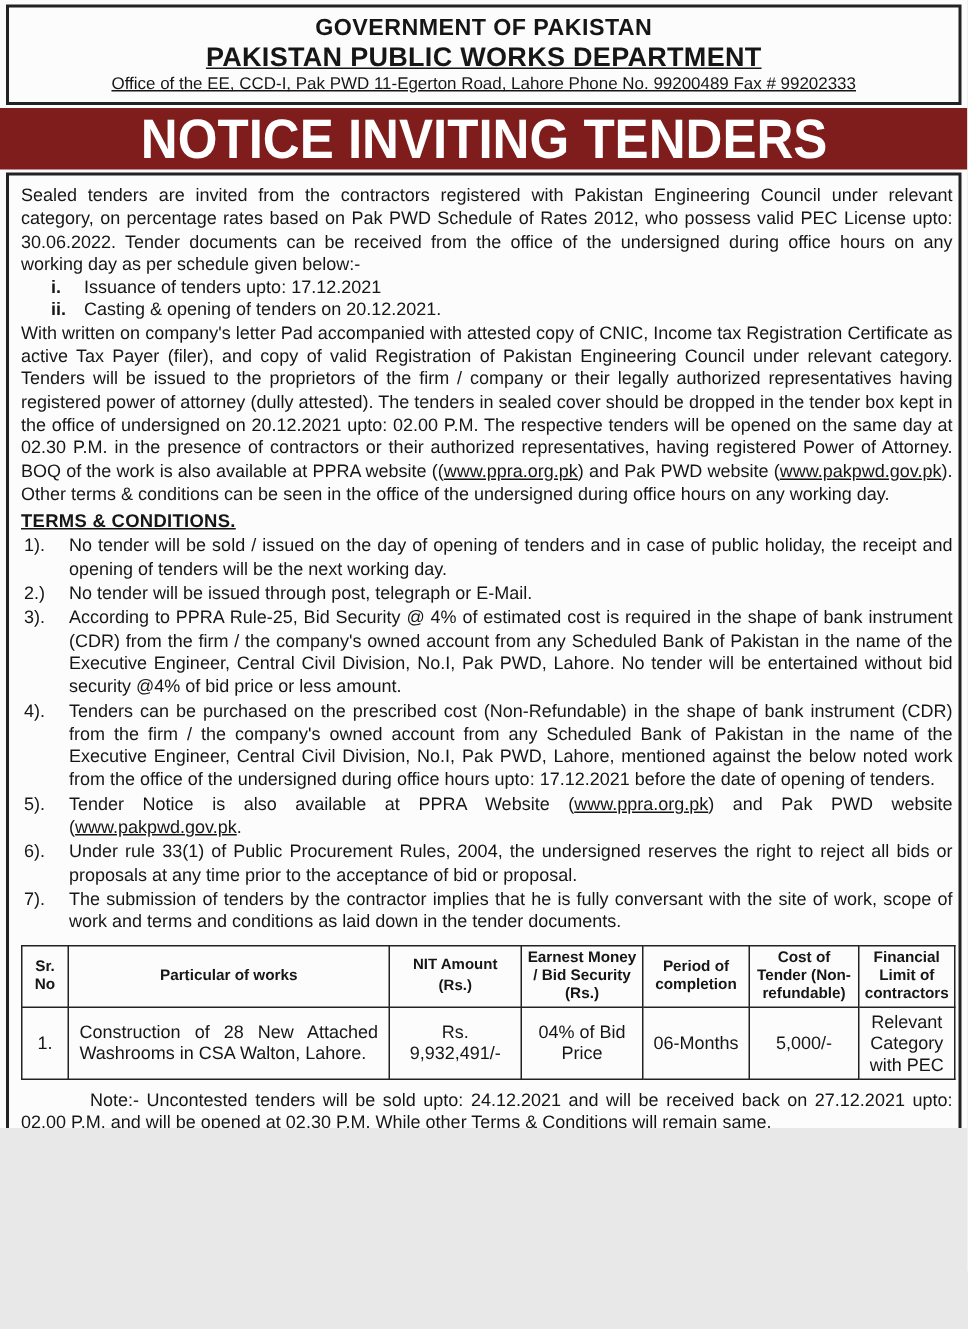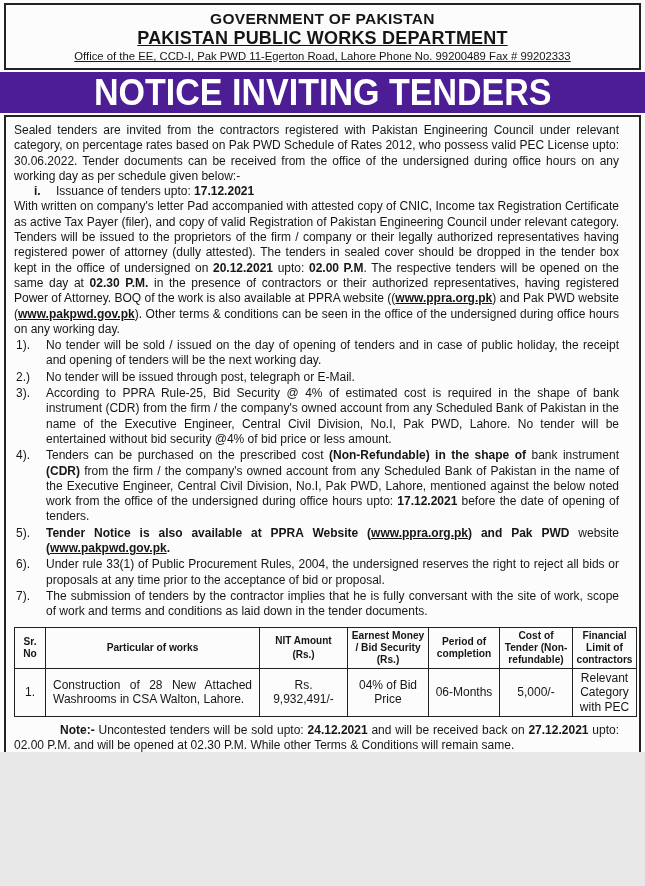--- a/index.html
+++ b/index.html
@@ -12,34 +12,34 @@
   
   .header-box {
     margin:3px 4px 2px 4px; border:2px solid #222; background:#fcfcfc;
     text-align:center; padding:4px 4px 4px 4px;
   }
   .gov-line  { font-size:15.5px; font-weight:bold; letter-spacing:.3px; line-height:19px; }
   .dept-line { font-size:18px; font-weight:bold; text-decoration:underline; line-height:20px; letter-spacing:.2px; }
   .office-line { font-size:11.3px; line-height:15px; margin-top:1px;text-decoration:underline; }
   
   .banner {
-    background:#4c1d95; height:41px; display:flex; align-items:center; justify-content:center;
+    background:#7f1d1d; height:41px; display:flex; align-items:center; justify-content:center;
     margin:0 0 2px 0;
   }
   .banner-title {
     color:#ffffff; font-weight:bold; font-size:37px; white-space:nowrap;
     transform:scaleX(.92); letter-spacing:0;
   }
   
   .body-box {
-    margin:0 4px; border:2px solid #222; padding:6px 20px 2px 8px;
+    margin:0 4px; border:2px solid #222; padding:6px 4px 2px 8px;
     font-size:12px; line-height:15.3px; height:659px; overflow:hidden;
   }
   .body-box p { margin:0; text-align:justify; }
-  .b { font-weight:bold; }
+  .b { font-weight:normal; }
   .u { text-decoration:underline; }
   .sched { display:flex; }
   .sched-num { flex:0 0 22px; margin-left:20px; font-weight:bold; }
   .sched-text { flex:1; }
   .terms-heading {
     font-weight:bold; text-decoration:underline; font-size:12.3px;
     margin:3px 0 1px 0; letter-spacing:.2px;
   }
   .term { display:flex; margin-top:1px; }
   .term-num { flex:0 0 32px; padding-left:2px; }
@@ -83,23 +83,28 @@
   </div>
 
   <div class="body-box">
 
     <p><span>Sealed tenders are invited from the contractors registered with Pakistan Engineering Council under relevant category, on percentage rates based on Pak PWD Schedule of Rates 2012, who possess valid PEC License upto: 30.06.2022. Tender documents can be received from the office of the undersigned during office hours on any working day as per schedule given below:-</span></p>
 
     <div class="sched">
       <span class="sched-num">i.</span>
       <span class="sched-text"><span>Issuance of tenders upto: </span><span class="b">17.12.2021</span></span>
     </div>
+    <div class="sched">
+      <span class="sched-num">ii.</span>
+      <span class="sched-text"><span>Casting &amp; opening of tenders on </span><span class="b">20.12.2021.</span></span>
+    </div>
 
     <p><span>With written on company's letter Pad accompanied with attested copy of CNIC, Income tax Registration Certificate as active Tax Payer (filer), and copy of valid Registration of Pakistan Engineering Council under relevant category. Tenders will be issued to the proprietors of the firm / company or their legally authorized representatives having registered power of attorney (dully attested). The tenders in sealed cover should be dropped in the tender box kept in the office of undersigned on </span><span class="b">20.12.2021</span><span> upto: </span><span class="b">02.00 P.M</span><span>. The respective tenders will be opened on the same day at </span><span class="b">02.30 P.M.</span><span> in the presence of contractors or their authorized representatives, having registered Power of Attorney. BOQ of the work is also available at PPRA website ((</span><span class="b u">www.ppra.org.pk</span><span>) and Pak PWD website (</span><span class="b u">www.pakpwd.gov.pk</span><span>). Other terms &amp; conditions can be seen in the office of the undersigned during office hours on any working day.</span></p>
 
+    <div class="terms-heading">TERMS &amp; CONDITIONS.</div>
 
     <div class="term">
       <span class="term-num">1).</span>
       <div class="term-text"><span>No tender will be sold / issued on the day of opening of tenders and in case of public holiday, the receipt and opening of tenders will be the next working day.</span></div>
     </div>
     <div class="term">
       <span class="term-num">2.)</span>
       <div class="term-text"><span>No tender will be issued through post, telegraph or E-Mail.</span></div>
     </div>
     <div class="term">

